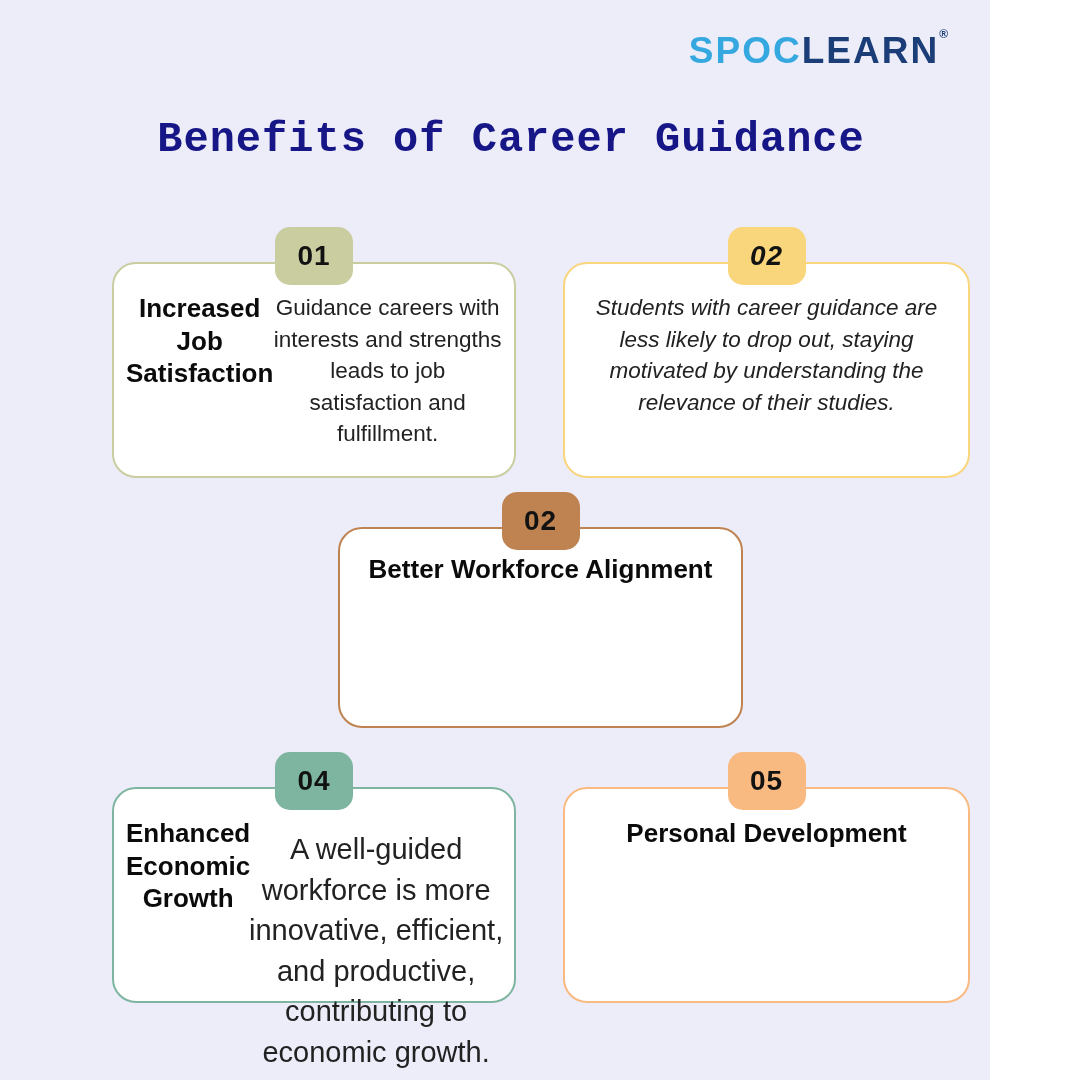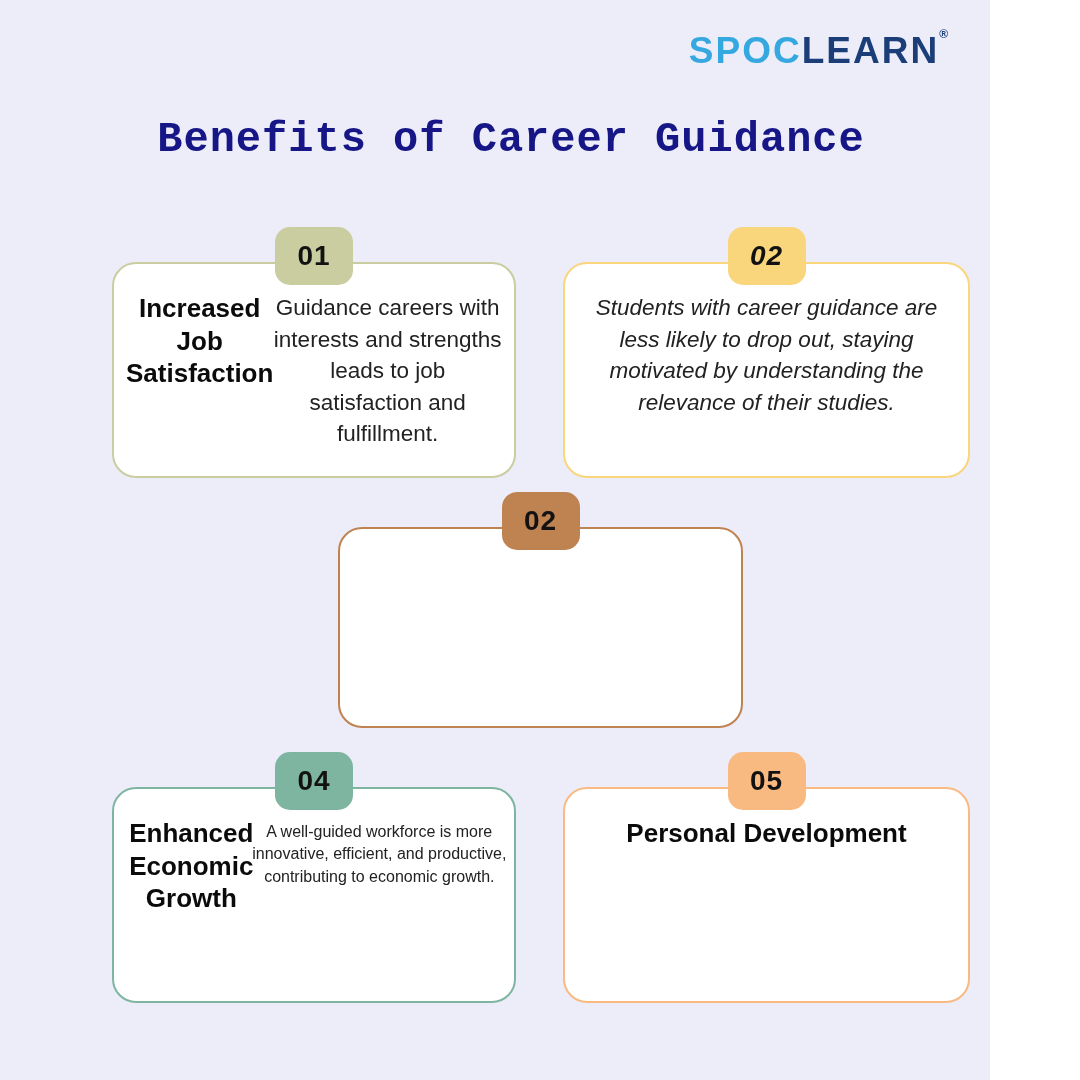--- a/index.html
+++ b/index.html
@@ -97,21 +97,21 @@
 
   #card-0 { left: 112px; top: 262px; width: 404px; height: 216px; }
   #card-1 { left: 563px; top: 262px; width: 407px; height: 216px; font-style: italic; }
   #card-2 { left: 338px; top: 527px; width: 405px; height: 201px; padding-top: 24px; padding-bottom: 12px; }
   #card-3 { left: 112px; top: 787px; width: 404px; height: 216px; }
   #card-4 { left: 563px; top: 787px; width: 407px; height: 216px; }
 
   
   #card-3 .card-title { max-width: 300px; }
   
-  #card-3 .card-desc { margin: 4px -10px; font-size: 16px; }
+  #card-3 .card-desc { margin: 12px -10px; font-size: 29px; }
 </style>
 </head>
 <body>
 
 <div class="canvas" style="background: rgb(237, 237, 250);">
 
   <div class="brand">
     <span class="brand-part1" style="color: rgb(53, 168, 224);">SPOC</span><span class="brand-part2" style="color: rgb(28, 62, 120);">LEARN</span><span class="brand-reg">®</span>
   </div>
 
@@ -123,20 +123,21 @@
     <p class="card-desc">Guidance careers with interests and strengths leads to job satisfaction and fulfillment.</p>
   </div>
 
   <div class="card" id="card-1" style="--accent: #F9D57C;">
     <div class="badge">02</div>
     <p class="card-desc">Students with career guidance are less likely to drop out, staying motivated by understanding the relevance of their studies.</p>
   </div>
 
   <div class="card" id="card-2" style="--accent: #BF8351;">
     <div class="badge">02</div>
+    <h2 class="card-title">Better Workforce Alignment</h2>
   </div>
 
   <div class="card" id="card-3" style="--accent: #7EB5A1;">
     <div class="badge">04</div>
     <h2 class="card-title">Enhanced Economic Growth</h2>
     <p class="card-desc">A well-guided workforce is more innovative, efficient, and productive, contributing to economic growth.</p>
   </div>
 
   <div class="card" id="card-4" style="--accent: #F9BA81;">
     <div class="badge">05</div>

